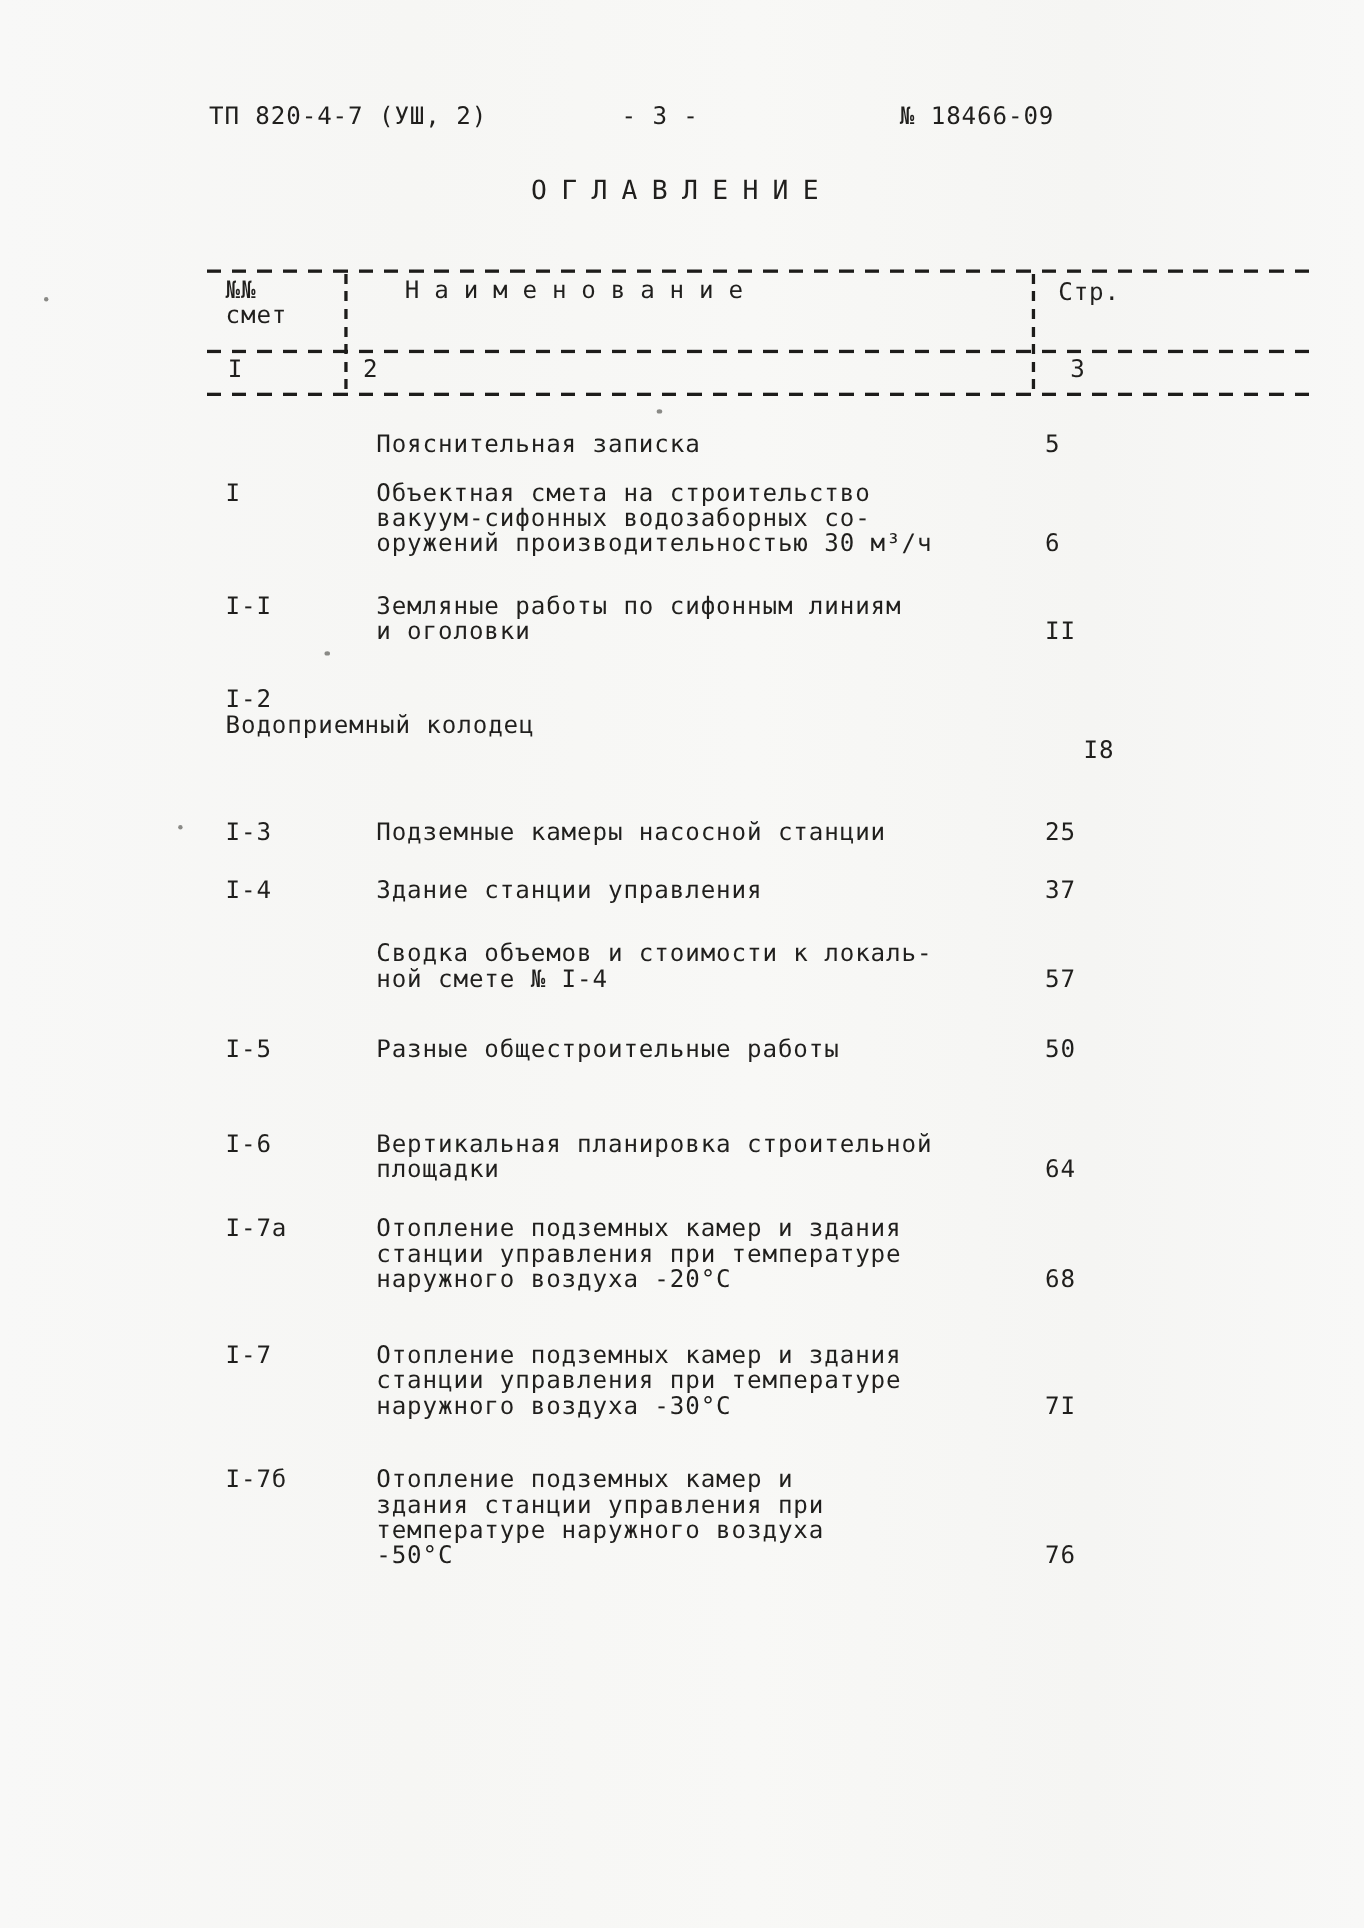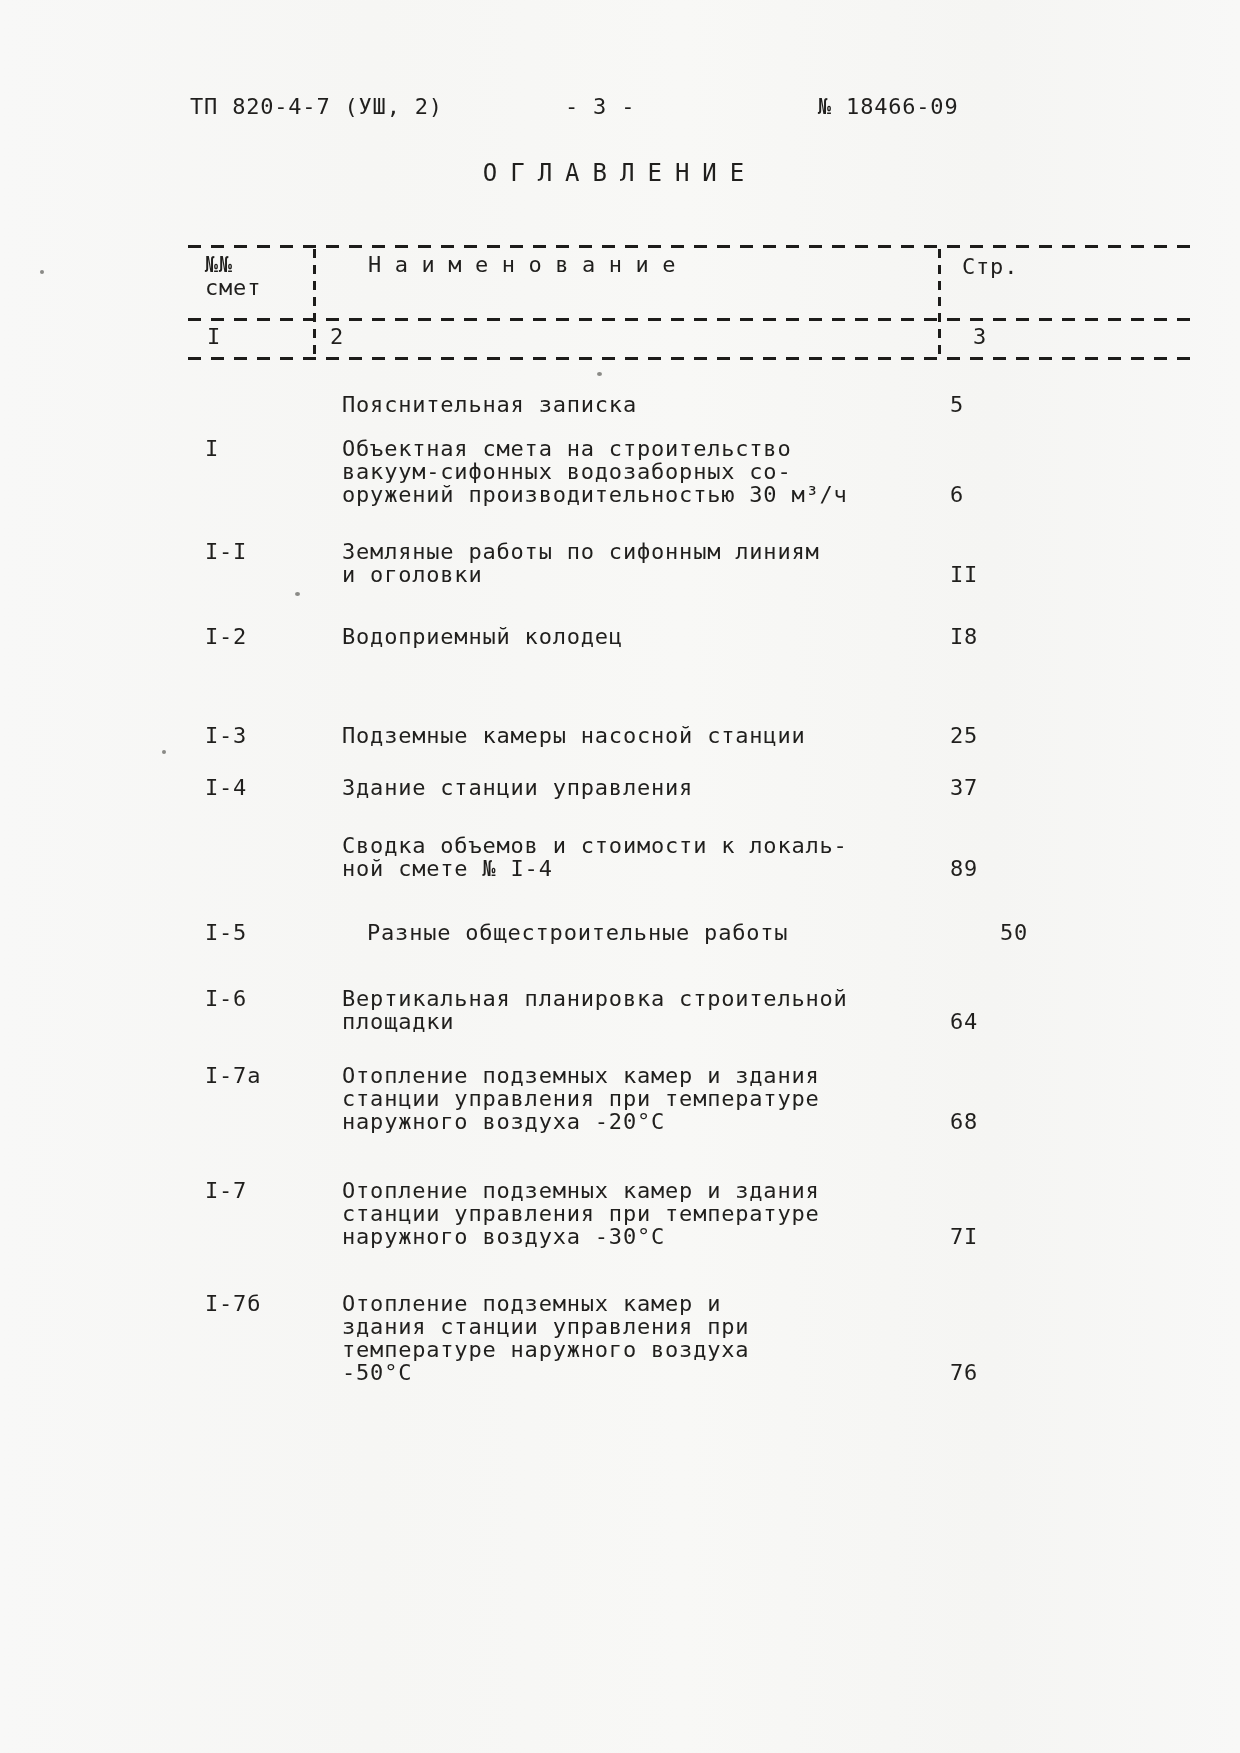--- a/index.html
+++ b/index.html
@@ -45,23 +45,23 @@
   .n-c2{position:absolute;left:330px;top:80px;}
   .n-c3{position:absolute;left:973px;top:80px;}
   
   .toc-body{position:absolute;top:393px;left:205px;width:860px;}
   .row{display:flex;align-items:stretch;}
   .cell{display:block;}
   .num{width:137px;flex:none;align-self:flex-start;white-space:nowrap;}
   .name{width:608px;flex:none;white-space:pre-line;}
   .pageno{width:80px;flex:none;align-self:flex-end;white-space:nowrap;}
   .mb1{margin-bottom:21px;}  .mb2{margin-bottom:34px;}
-  .mb3{margin-bottom:39px;}  .mb4{margin-bottom:76px;}
+  .mb3{margin-bottom:39px;}  .mb4{margin-bottom:52px;flex-direction:column;}
   .mb5{margin-bottom:29px;}  .mb6{margin-bottom:35px;}
-  .mb7{margin-bottom:41px;}  .mb8{margin-bottom:43px;gap:25px;}
+  .mb7{margin-bottom:41px;}  .mb8{margin-bottom:63px;}
   .mb9{margin-bottom:31px;}  .mb10{margin-bottom:46px;}
   .mb11{margin-bottom:44px;} .mb12{margin-bottom:0;}
   
   .speck{position:absolute;background:#8a8a86;border-radius:50%;}
   .sp1{left:40px;top:270px;width:4px;height:4px;}
   .sp2{left:295px;top:592px;width:5px;height:4px;}
   .sp3{left:162px;top:750px;width:4px;height:4px;}
   .sp4{left:597px;top:372px;width:5px;height:4px;}
 </style>
 </head>
@@ -130,21 +130,21 @@
     <div class="row mb6">
       <span class="cell num">I-4</span>
       <span class="cell name">Здание станции управления</span>
       <span class="cell pageno">37</span>
     </div>
 
     <div class="row mb7">
       <span class="cell num"></span>
       <span class="cell name">Сводка объемов и стоимости к локаль-
 ной смете № I-4</span>
-      <span class="cell pageno">89</span>
+      <span class="cell pageno">57</span>
     </div>
 
     <div class="row mb8">
       <span class="cell num">I-5</span>
       <span class="cell name">Разные общестроительные работы</span>
       <span class="cell pageno">50</span>
     </div>
 
     <div class="row mb9">
       <span class="cell num">I-6</span>

